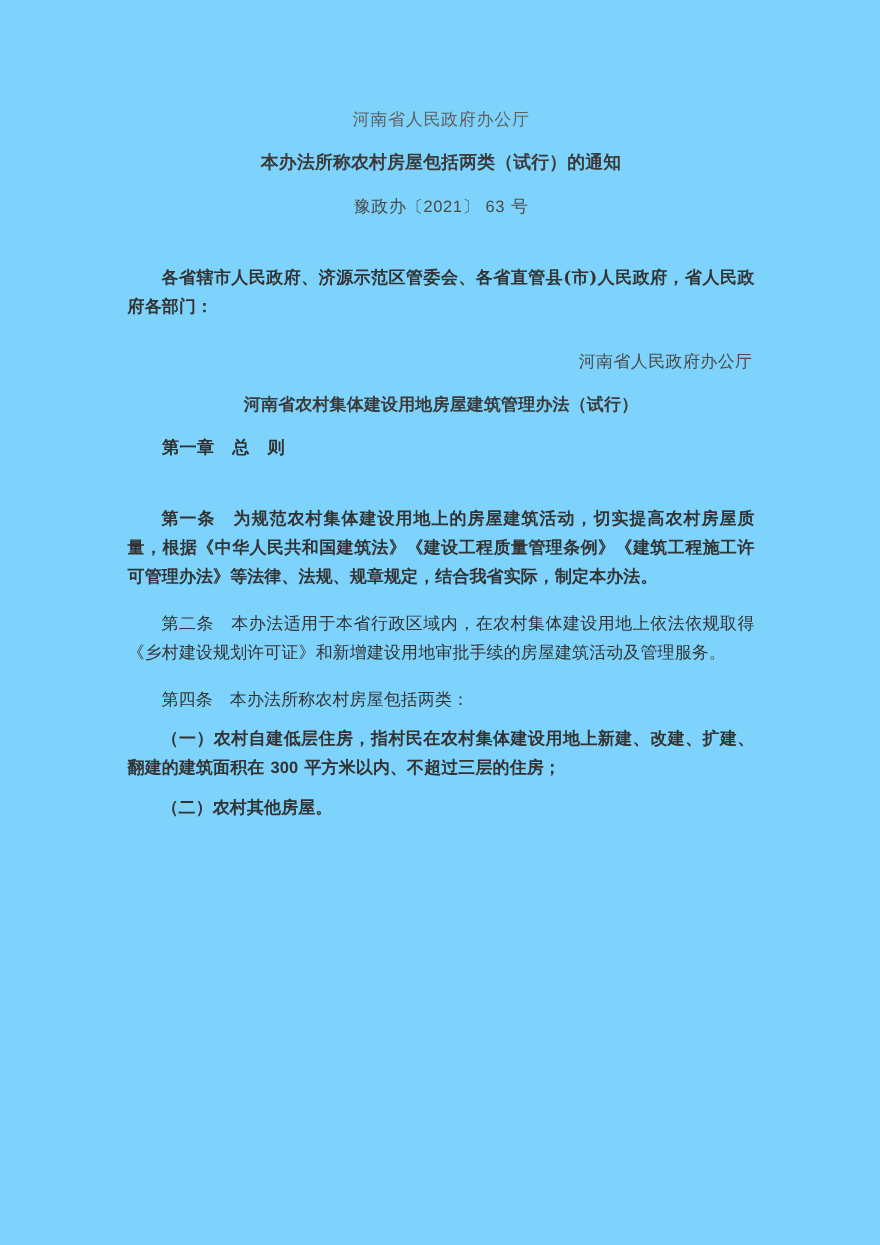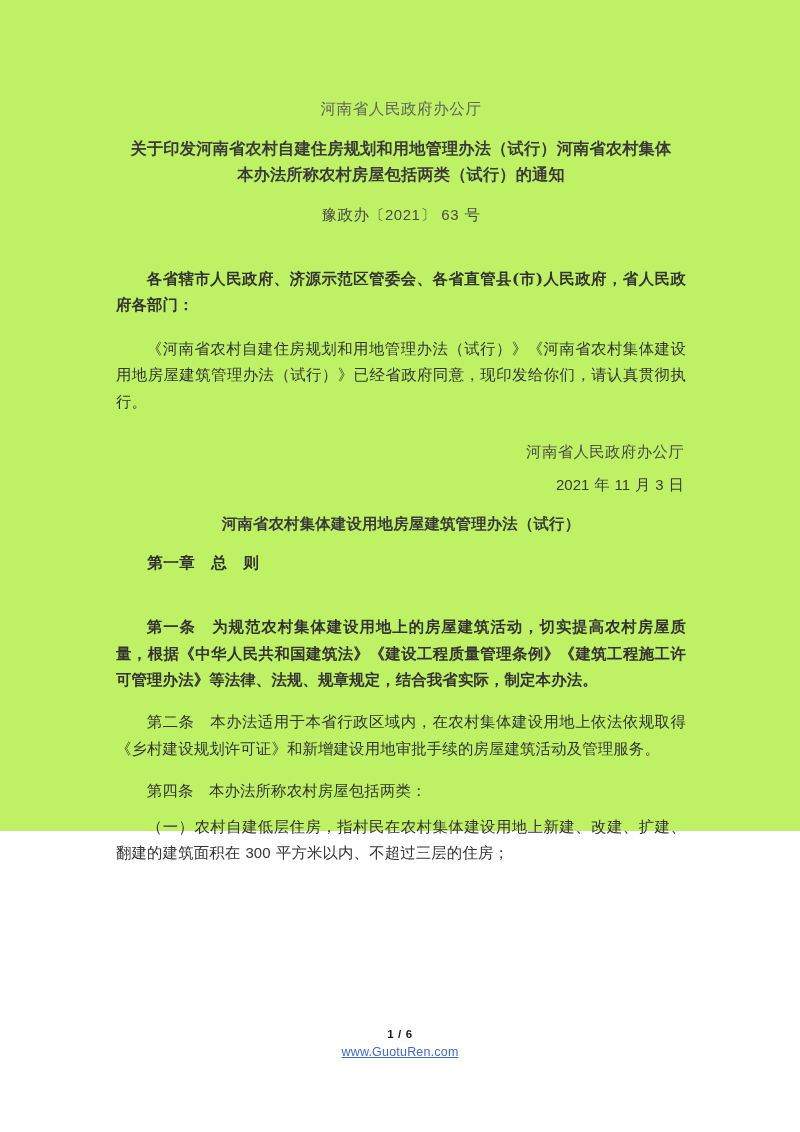--- a/index.html
+++ b/index.html
@@ -13,22 +13,22 @@
     position: relative;
     font-family: "DejaVu Serif", "Liberation Serif", serif;
     color: #2b2b2b;
     -webkit-font-smoothing: antialiased;
   }
 
   .page {
     position: absolute;
     left: 0; top: 0;
     width: 800px;
-    height: 831px;
-    background: #bef264;
+    height: 1132px;
+    background: #7dd3fc;
     box-sizing: border-box;
   }
 
   
   .content {
     position: absolute;
     left: 116px;
     top: 0;
     width: 570px;
   }
@@ -76,21 +76,21 @@
     color: #333333;
     text-align: justify;
     text-justify: inter-ideograph;
     letter-spacing: 0.15px;
     margin: 0;
   }
   .indent { text-indent: 2em; }
 
   .gap-lg { margin-top: 16px; }
   .gap-md { margin-top: 17px; }
-  .gap-sm { margin-top: 9px; }
+  .gap-sm { margin-top: 9px; font-weight: bold; }
   .gap-xl { margin-top: 40px; font-weight: bold; }
 
   .signer {
     text-align: right;
     font-size: 15.4px;
     color: #4a4a4a;
     margin-top: 27px;
     letter-spacing: 0.4px;
     padding-right: 2px;
   }
@@ -161,54 +161,46 @@
 </head>
 <body>
 
 <div class="page">
 
   <div class="content">
 
     <div class="masthead">河南省人民政府办公厅</div>
 
     <div class="doc-title">
-      <div>关于印发河南省农村自建住房规划和用地管理办法（试行）河南省农村集体</div>
       <div>本办法所称农村房屋包括两类（试行）的通知</div>
     </div>
 
     <div class="doc-number">
       <span>豫政办</span><span class="num">〔2021〕</span> <span class="num">63</span> <span>号</span>
     </div>
 
     <p class="para indent gap-xl">各省辖市人民政府、济源示范区管委会、各省直管县(市)人民政府，省人民政府各部门：</p>
 
-    <p class="para indent gap-md">《河南省农村自建住房规划和用地管理办法（试行）》《河南省农村集体建设用地房屋建筑管理办法（试行）》已经省政府同意，现印发给你们，请认真贯彻执行。</p>
 
     <div class="signer">河南省人民政府办公厅</div>
 
-    <div class="date-line">
-      <span class="d">2021</span> <span>年</span> <span class="d">11</span> <span>月</span> <span class="d">3</span> <span>日</span>
-    </div>
 
     <div class="sub-title">河南省农村集体建设用地房屋建筑管理办法（试行）</div>
 
     <div class="chapter">第一章　总　则</div>
 
     <p class="para indent gap-xl">第一条　为规范农村集体建设用地上的房屋建筑活动，切实提高农村房屋质量，根据《中华人民共和国建筑法》《建设工程质量管理条例》《建筑工程施工许可管理办法》等法律、法规、规章规定，结合我省实际，制定本办法。</p>
 
     <p class="para indent gap-lg">第二条　本办法适用于本省行政区域内，在农村集体建设用地上依法依规取得《乡村建设规划许可证》和新增建设用地审批手续的房屋建筑活动及管理服务。</p>
 
 
     <p class="para indent gap-lg">第四条　本办法所称农村房屋包括两类：</p>
 
     <p class="para indent gap-sm">
       <span>（一）农村自建低层住房，指村民在农村集体建设用地上新建、改建、扩建、翻建的建筑面积在 </span><span class="num-inline">300</span><span> 平方米以内、不超过三层的住房；</span>
     </p>
 
+    <p class="para indent gap-sm">（二）农村其他房屋。</p>
 
   </div>
 
-  <div class="footer">
-    <div class="page-num">1 / 6</div>
-    <a class="site-link">www.GuotuRen.com</a>
-  </div>
 
 </div>
 
 </body></html>

